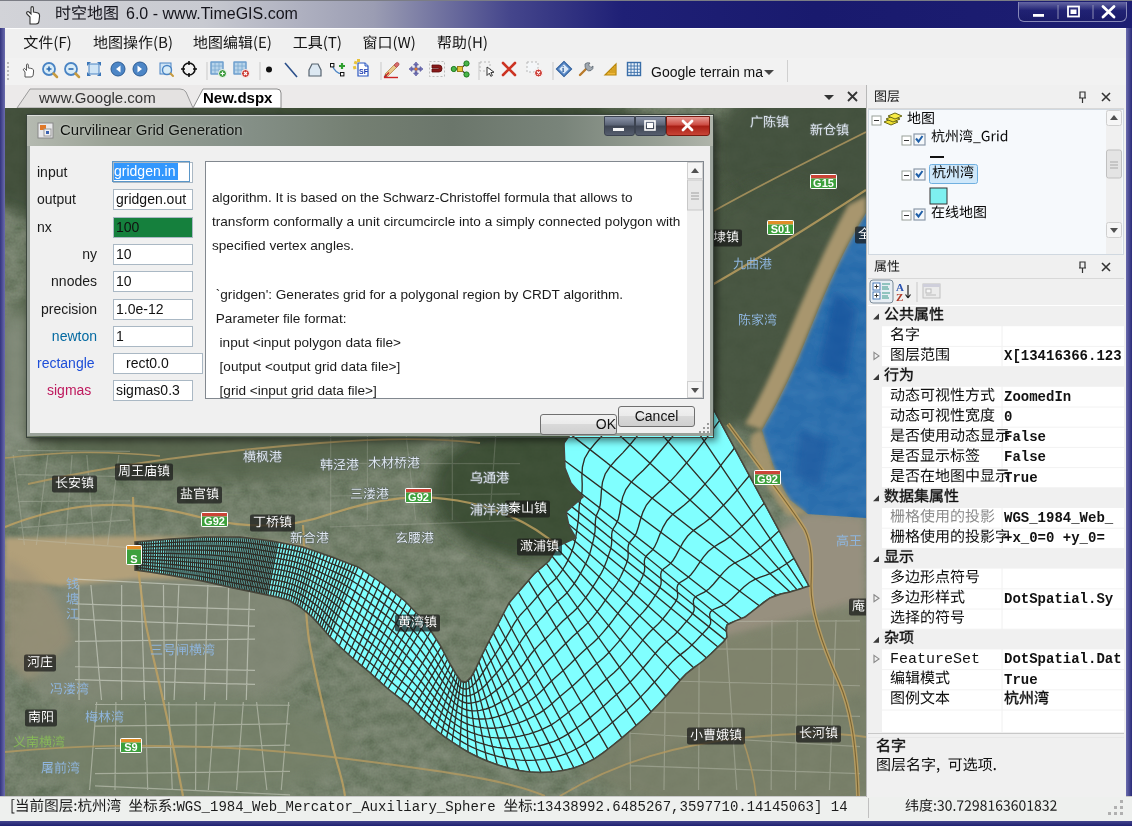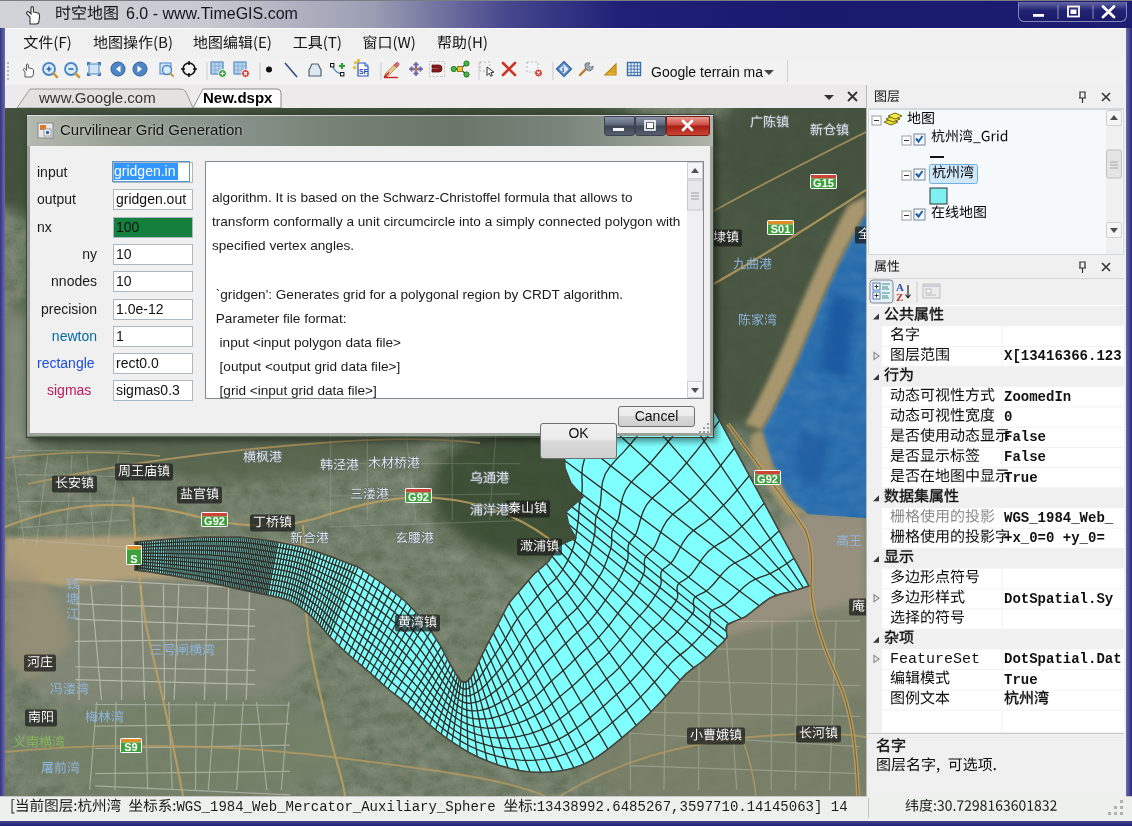--- a/index.html
+++ b/index.html
@@ -1151,21 +1151,21 @@
     <div style="position:absolute;left:86px;top:102px;width:76px;height:19px;background:#15803d;border:1px solid #aab8c4;font:14px 'Liberation Sans';color:#111;padding-left:2px;line-height:19px">100</div>
     <div style="position:absolute;left:10px;top:131px;width:60px;text-align:right;font:14px 'Liberation Sans';color:#1a1a1a">ny</div>
     <div style="position:absolute;left:86px;top:129px;width:76px;height:19px;background:#fff;border:1px solid #aab8c4;font:14px 'Liberation Sans';color:#111;padding-left:2px;line-height:19px">10</div>
     <div style="position:absolute;left:10px;top:158px;width:60px;text-align:right;font:14px 'Liberation Sans';color:#1a1a1a">nnodes</div>
     <div style="position:absolute;left:86px;top:156px;width:76px;height:19px;background:#fff;border:1px solid #aab8c4;font:14px 'Liberation Sans';color:#111;padding-left:2px;line-height:19px">10</div>
     <div style="position:absolute;left:10px;top:186px;width:60px;text-align:right;font:14px 'Liberation Sans';color:#1a1a1a">precision</div>
     <div style="position:absolute;left:86px;top:184px;width:76px;height:19px;background:#fff;border:1px solid #aab8c4;font:14px 'Liberation Sans';color:#111;padding-left:2px;line-height:19px">1.0e-12</div>
     <div style="position:absolute;left:10px;top:213px;width:60px;text-align:right;font:14px 'Liberation Sans';color:#0369a1">newton</div>
     <div style="position:absolute;left:86px;top:211px;width:76px;height:19px;background:#fff;border:1px solid #aab8c4;font:14px 'Liberation Sans';color:#111;padding-left:2px;line-height:19px">1</div>
     <div style="position:absolute;left:10px;top:240px;width:60px;font:14px 'Liberation Sans';color:#1d4ed8">rectangle</div>
-    <div style="position:absolute;left:86px;top:238px;width:76px;height:19px;background:#fff;border:1px solid #aab8c4;font:14px 'Liberation Sans';color:#111;padding-left:2px;line-height:19px">rect0.0</div>
+    <div style="position:absolute;left:86px;top:238px;width:76px;height:19px;background:#fff;border:1px solid #aab8c4;font:14px 'Liberation Sans';color:#111;padding-left:12px;line-height:19px">rect0.0</div>
     <div style="position:absolute;left:20px;top:267px;width:60px;text-align:left;font:14px 'Liberation Sans';color:#be185d">sigmas</div>
     <div style="position:absolute;left:86px;top:265px;width:76px;height:19px;background:#fff;border:1px solid #aab8c4;font:14px 'Liberation Sans';color:#111;padding-left:2px;line-height:19px">sigmas0.3</div>
     <div style="position:absolute;left:87px;top:48px;width:64px;height:17px;background:#3297fd;font:14px 'Liberation Sans';color:#fff;line-height:17px">gridgen.in</div>
     <div style="position:absolute;left:85px;top:46px;width:78px;height:21px;border:1px solid #5a96c8;box-sizing:border-box"></div>
     <div style="position:absolute;left:178px;top:46px;width:499px;height:238px;background:#fff;border:1px solid #82888f;box-sizing:border-box"></div>
     <div style="position:absolute;left:185px;top:75px;font:13.6px 'Liberation Sans';color:#1a1a1a;white-space:pre">algorithm. It is based on the Schwarz-Christoffel formula that allows to</div>
     <div style="position:absolute;left:185px;top:99px;font:13.6px 'Liberation Sans';color:#1a1a1a;white-space:pre">transform conformally a unit circumcircle into a simply connected polygon with</div>
     <div style="position:absolute;left:185px;top:123px;font:13.6px 'Liberation Sans';color:#1a1a1a;white-space:pre">specified vertex angles.</div>
     <div style="position:absolute;left:185px;top:147px;font:13.6px 'Liberation Sans';color:#1a1a1a;white-space:pre"></div>
     <div style="position:absolute;left:185px;top:172px;font:13.6px 'Liberation Sans';color:#1a1a1a;white-space:pre"> `gridgen': Generates grid for a polygonal region by CRDT algorithm.</div>
@@ -1175,21 +1175,21 @@
     <div style="position:absolute;left:185px;top:268px;font:13.6px 'Liberation Sans';color:#1a1a1a;white-space:pre">  [grid &lt;input grid data file&gt;]</div>
     <div style="position:absolute;left:660px;top:47px;width:16px;height:236px;background:#f0f0f0"></div>
 <svg style="position:absolute;left:660px;top:47px" width="16" height="236">
 <rect x="0.5" y="0.5" width="15" height="16" fill="#f5f5f5" stroke="#d0d0d0"></rect>
       <path d="M8 6 L12 11 L4 11 Z" fill="#505050"></path>
 <rect x="0.5" y="219.5" width="15" height="16" fill="#f5f5f5" stroke="#d0d0d0"></rect>
       <path d="M8 231 L12 226 L4 226 Z" fill="#505050"></path>
 <rect x="0.5" y="18" width="15" height="30" fill="#e8e8e8" stroke="#c8c8c8"></rect>
       <path d="M4 31 H12 M4 34 H12 M4 37 H12" stroke="#a0a0a0"></path>
 </svg>
-    <div style="position:absolute;left:513px;top:308px;width:77px;height:36px;background:linear-gradient(180deg,#f1f1f1,#ebebeb 45%,#d9d9d9 50%,#cfcfcf);border:1px solid #707070;border-radius:3px;box-sizing:border-box;text-align:center;font:14px 'Liberation Sans';color:#111;line-height:19px">OK</div>
+    <div style="position:absolute;left:513px;top:299px;width:77px;height:21px;background:linear-gradient(180deg,#f1f1f1,#ebebeb 45%,#d9d9d9 50%,#cfcfcf);border:1px solid #707070;border-radius:3px;box-sizing:border-box;text-align:right;font:14px 'Liberation Sans';color:#111;line-height:19px">OK</div>
     <div style="position:absolute;left:591px;top:291px;width:77px;height:21px;background:linear-gradient(180deg,#f1f1f1,#ebebeb 45%,#d9d9d9 50%,#cfcfcf);border:1px solid #707070;border-radius:3px;box-sizing:border-box;text-align:center;font:14px 'Liberation Sans';color:#111;line-height:19px">Cancel</div>
     <svg style="position:absolute;left:672px;top:308px" width="12" height="12">
       <g fill="#9a9a9a">
         <rect x="8" y="8" width="2" height="2"></rect>
         <rect x="8" y="4" width="2" height="2"></rect>
         <rect x="8" y="0" width="2" height="2"></rect>
         <rect x="4" y="8" width="2" height="2"></rect>
         <rect x="4" y="4" width="2" height="2"></rect>
         <rect x="0" y="8" width="2" height="2"></rect>
       </g>

